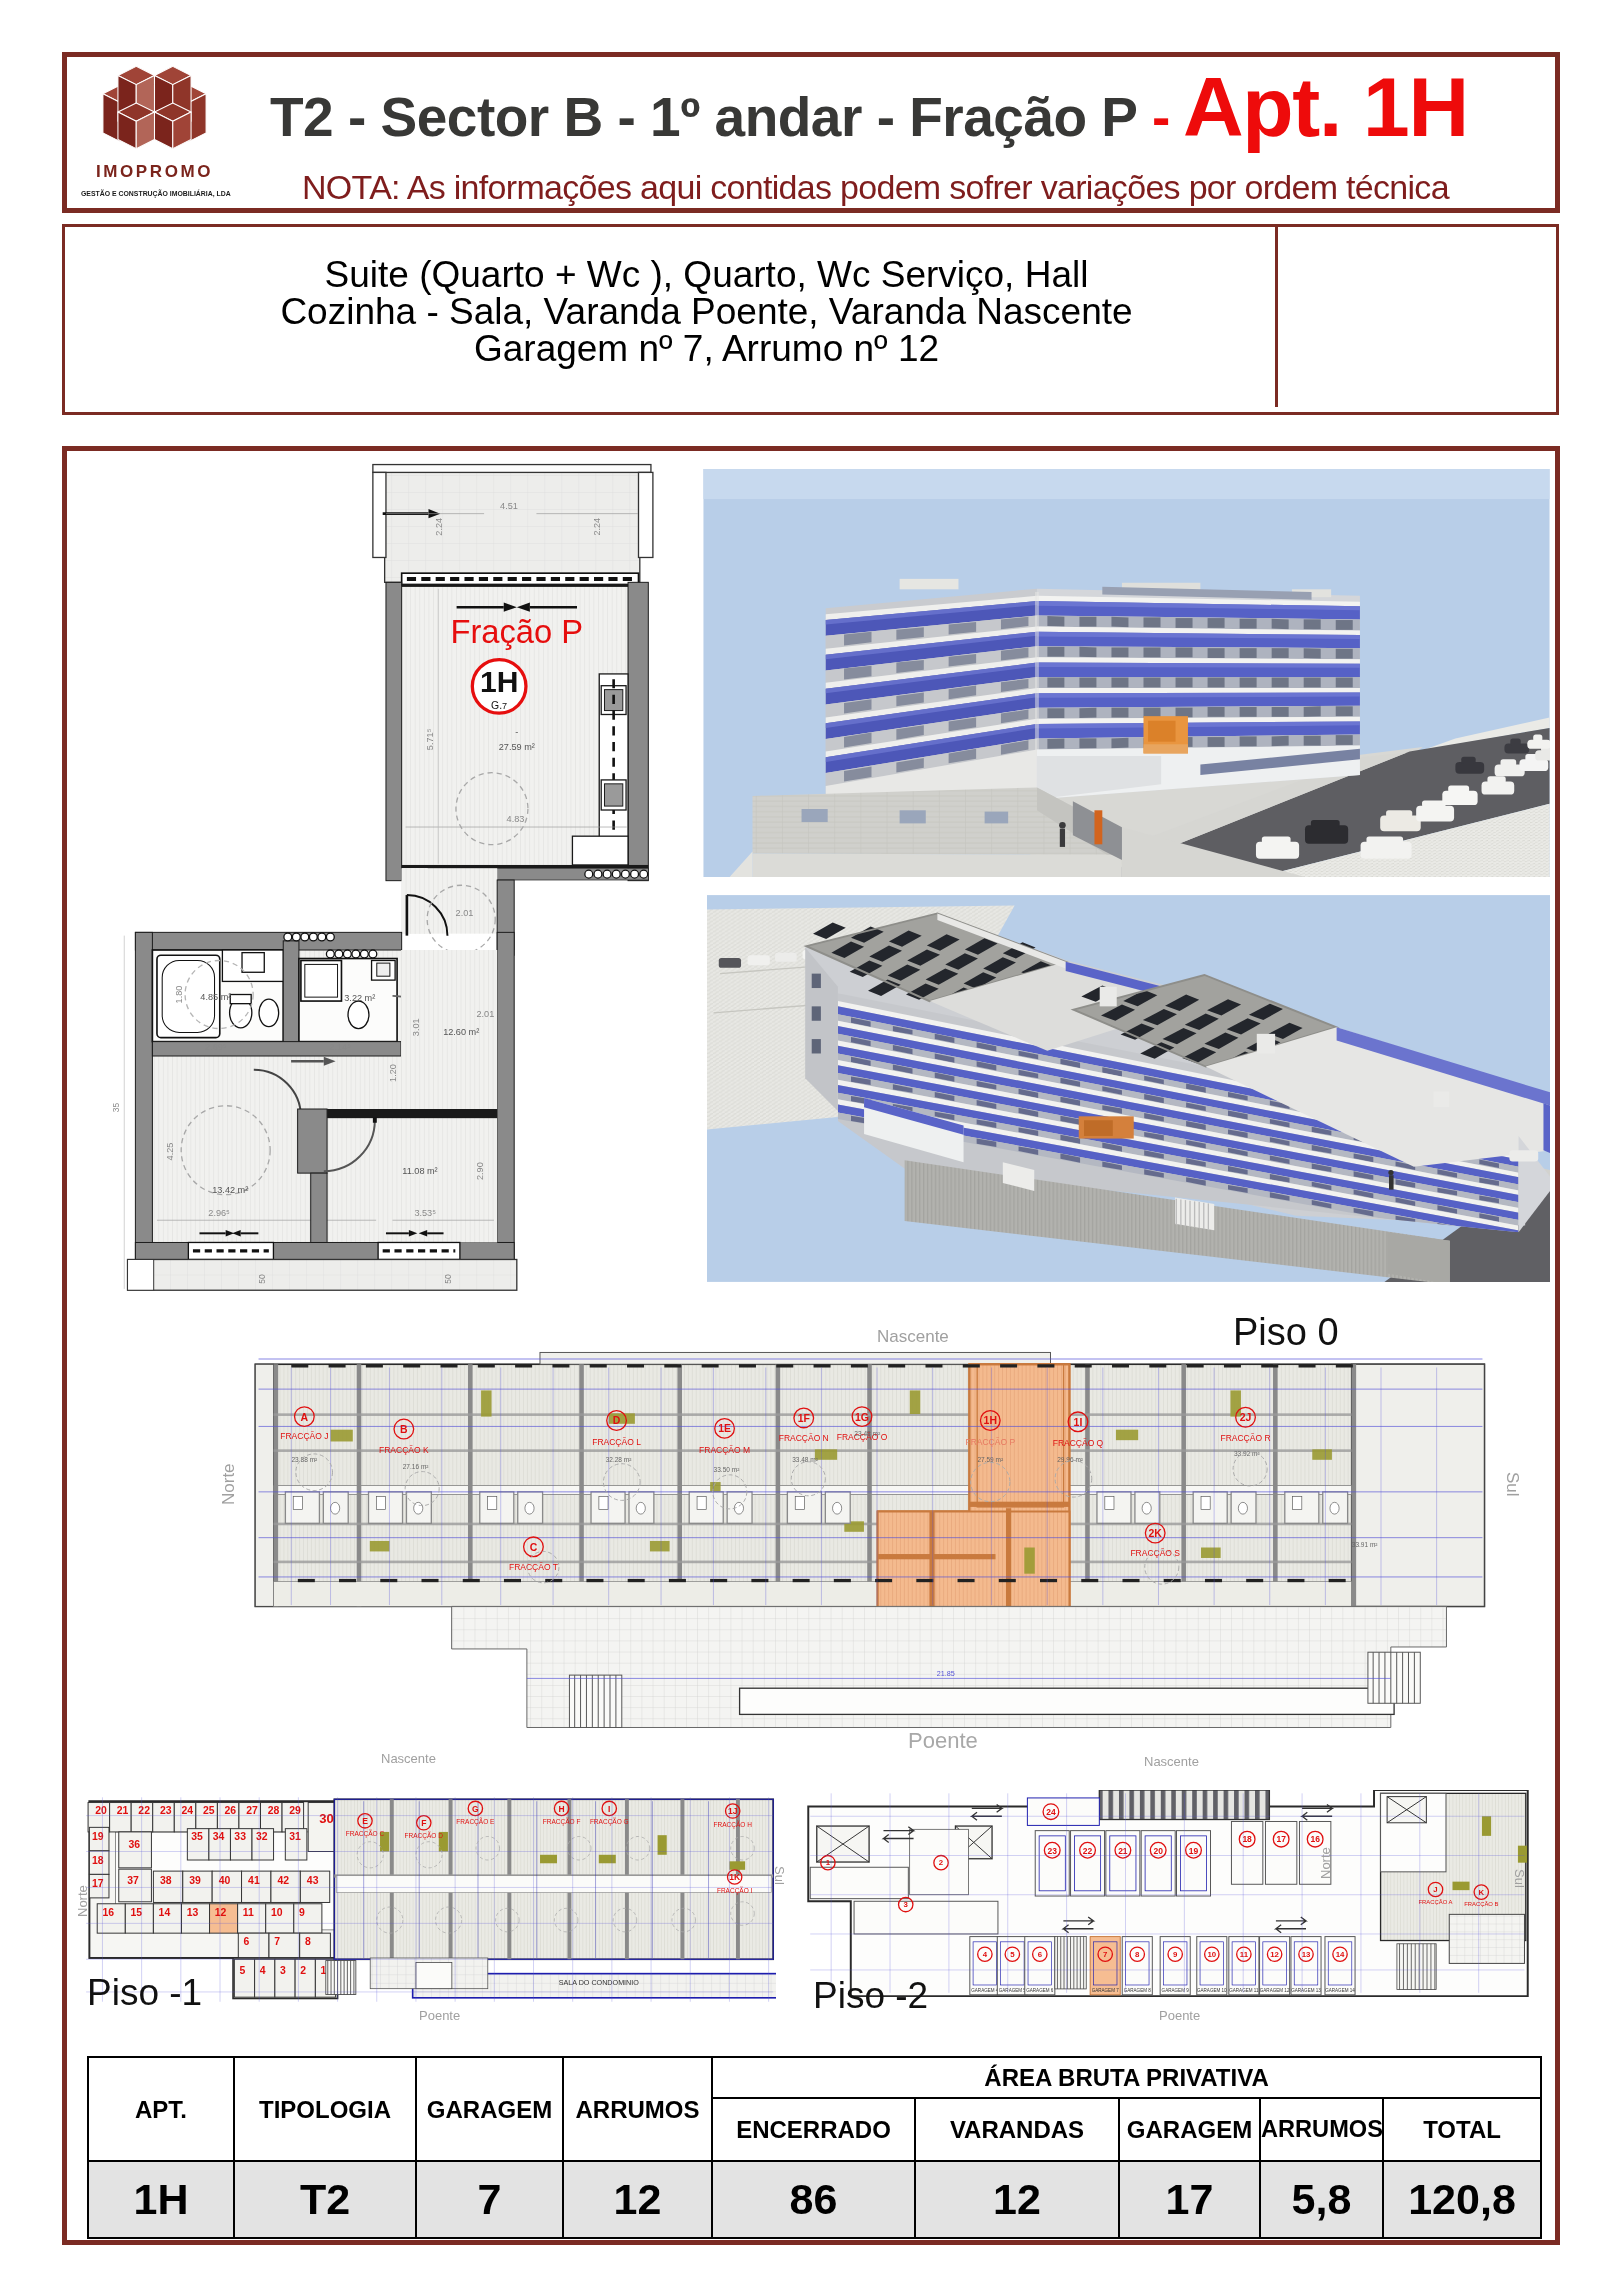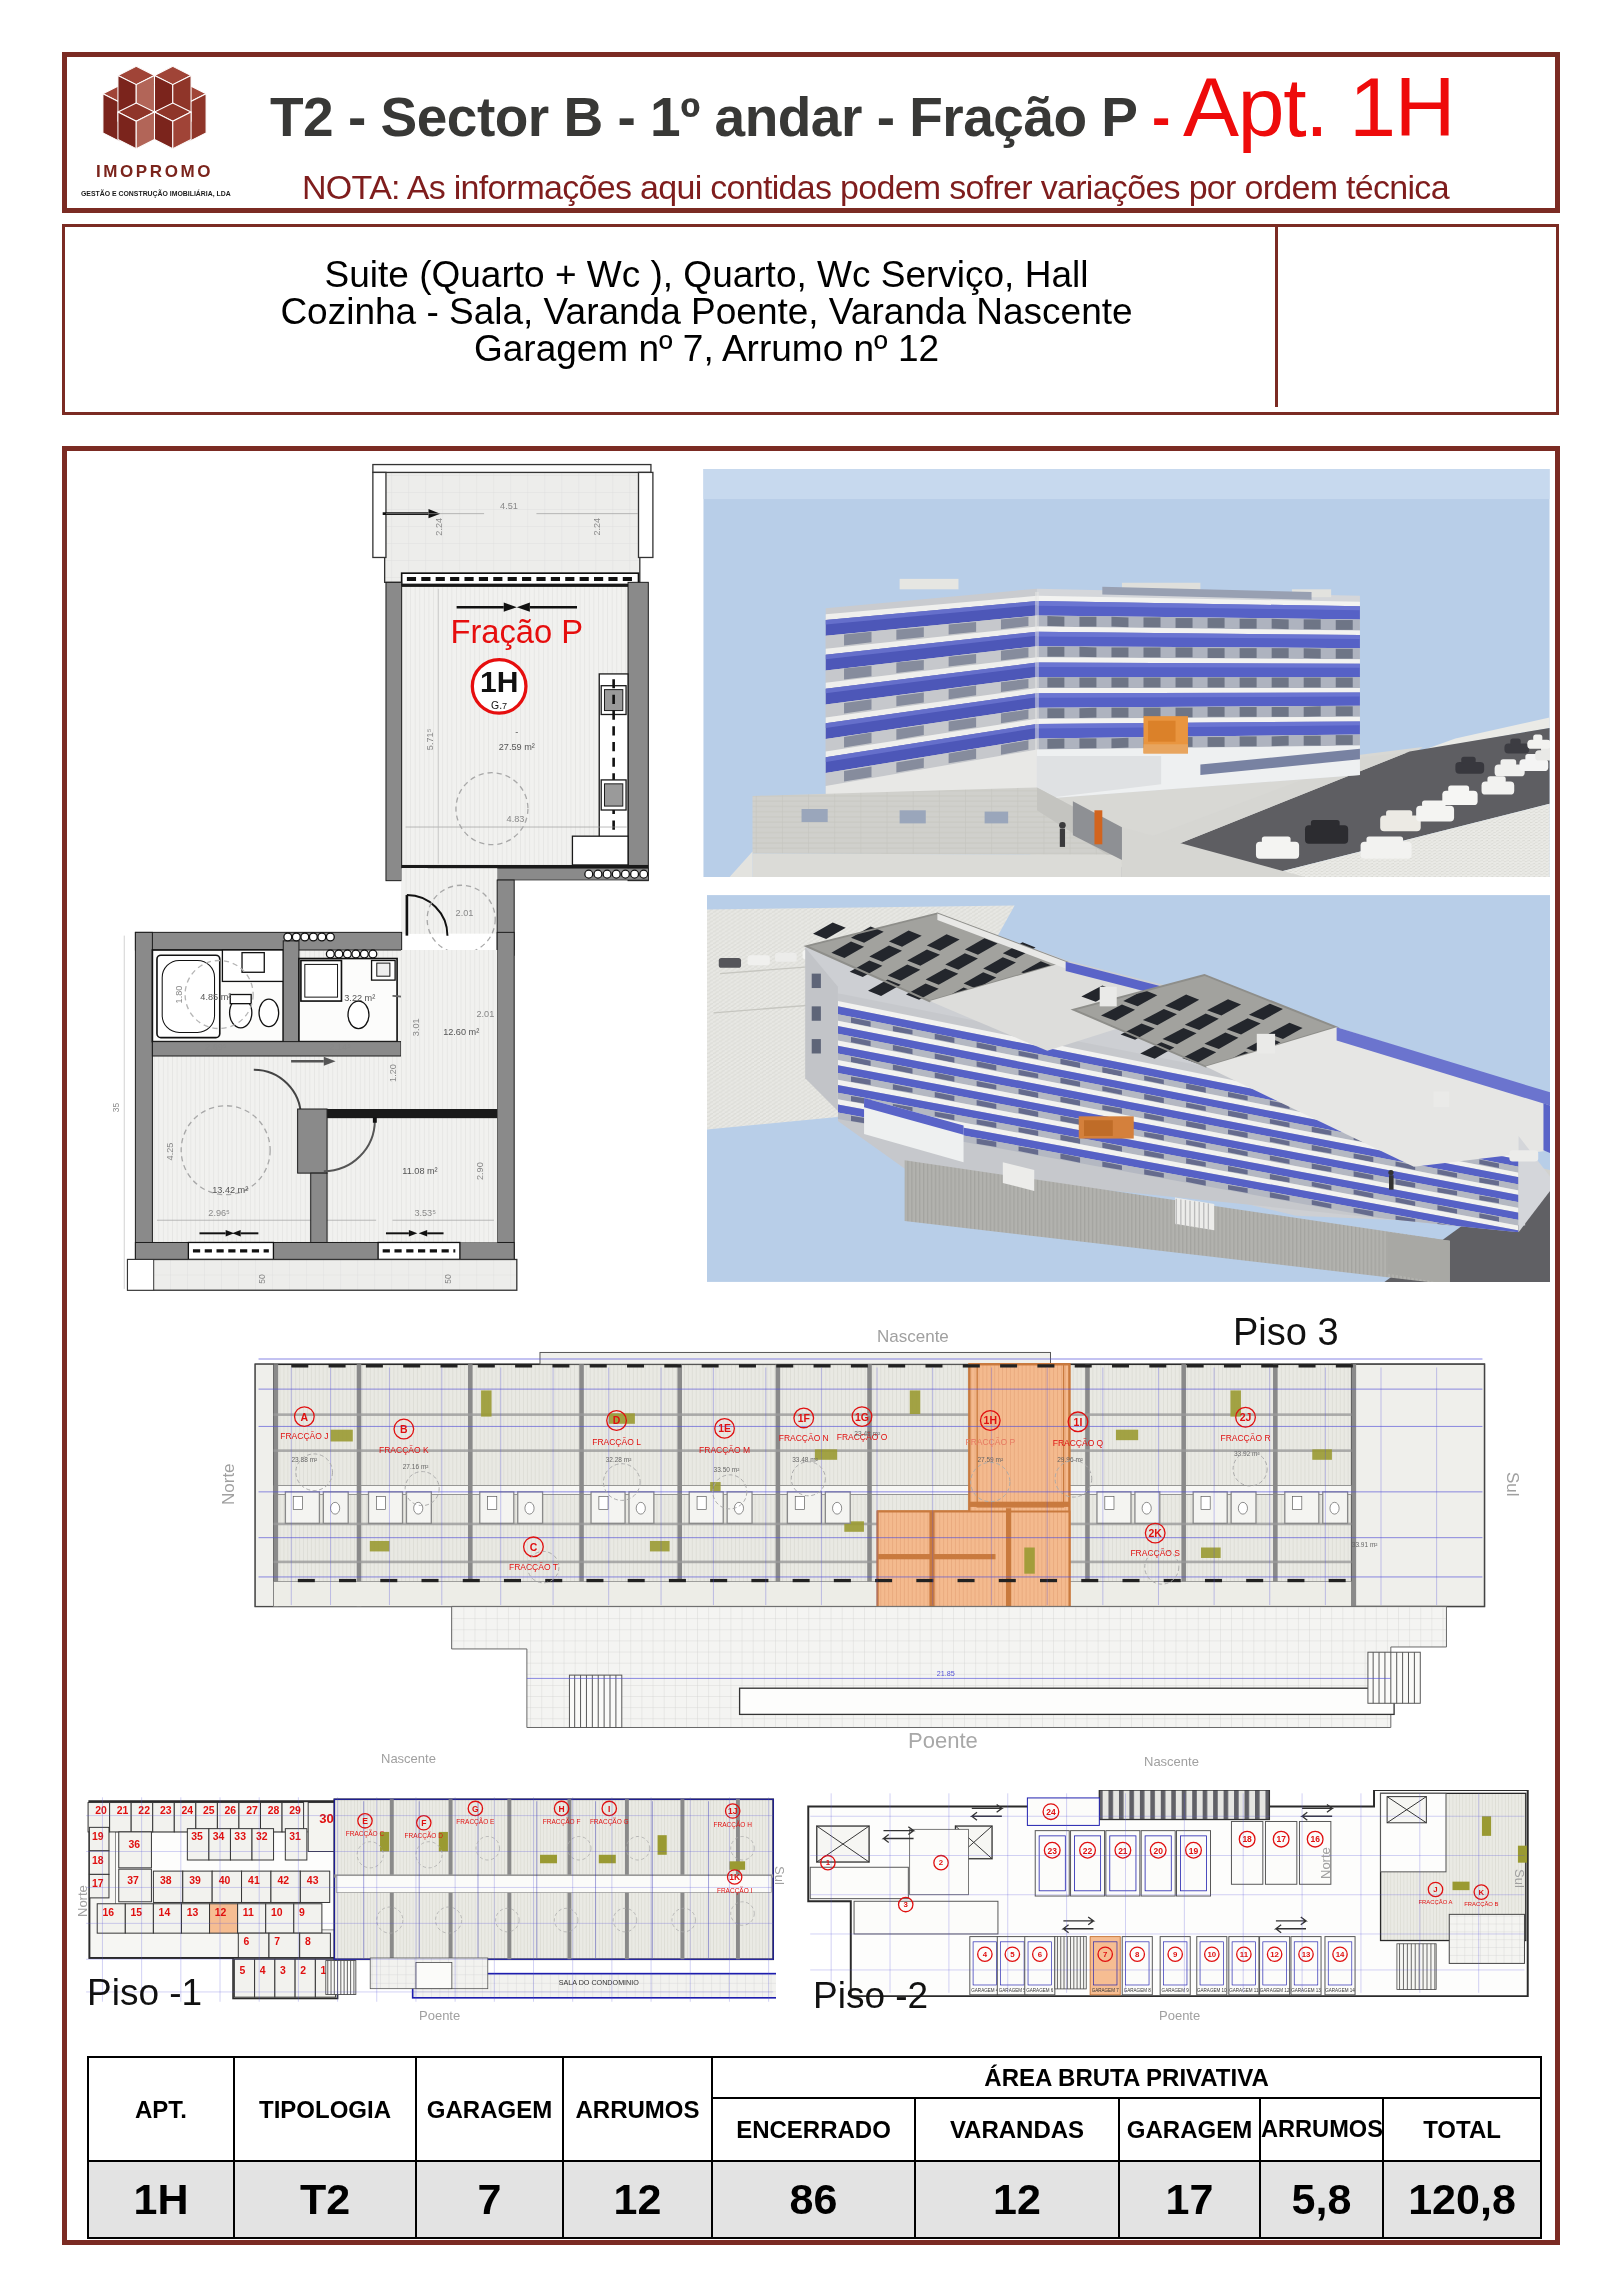--- a/index.html
+++ b/index.html
@@ -56,21 +56,21 @@
 </div>
 
 <div class="abs" style="left:81px;top:162px;width:147px;text-align:center;color:#7b241c;font-weight:bold;font-size:17px;letter-spacing:2.6px;">IMOPROMO</div>
 
 <div class="abs" style="left:81px;top:190px;width:147px;text-align:center;color:#1a1a1a;font-weight:bold;font-size:6.9px;white-space:nowrap;">GESTÃO E CONSTRUÇÃO IMOBILIÁRIA, LDA</div>
 
 <div class="abs" style="left:270px;top:85px;font-size:55px;font-weight:bold;color:#383836;letter-spacing:-0.5px;white-space:nowrap;">T2 - Sector B - 1º andar - Fração P</div>
 
 <div class="abs" style="left:1152px;top:85px;font-size:55px;font-weight:bold;color:#ee0b0b;">-</div>
 
-<div class="abs" style="left:1183px;top:59px;font-size:84px;font-weight:normal;color:#ee0b0b;letter-spacing:-1.3px;white-space:nowrap;">Apt. 1H</div>
+<div class="abs" style="left:1183px;top:59px;font-size:84px;font-weight:bold;color:#ee0b0b;letter-spacing:-1.3px;white-space:nowrap;">Apt. 1H</div>
 
 <div class="abs" style="left:302px;top:168px;font-size:34px;color:#7f1d1d;letter-spacing:-0.7px;white-space:nowrap;">NOTA: As informações aqui contidas podem sofrer variações por ordem técnica</div>
 
 <div class="abs" style="left:62px;top:224px;width:1491px;height:185px;border:3.9px solid #7b2b23;background:#fff;"></div>
 
 <div class="abs" style="left:1275px;top:226px;width:2.6px;height:181px;background:#7b2b23;"></div>
 
 <div class="abs" style="left:65px;top:256px;width:1283px;text-align:center;font-size:37px;line-height:37px;color:#000;">Suite (Quarto + Wc ), Quarto, Wc Serviço, Hall<br>Cozinha - Sala, Varanda Poente, Varanda Nascente<br>Garagem nº 7, Arrumo nº 12</div>
 
 <div class="abs" style="left:62px;top:446px;width:1488px;height:1789px;border:5.2px solid #7b2b23;background:#fff;"></div>
@@ -1514,21 +1514,21 @@
 <line x1="940" y1="5" x2="940" y2="310" stroke="#5552d8" stroke-width="0.9" opacity="0.45"></line>
 <line x1="1030" y1="5" x2="1030" y2="310" stroke="#5552d8" stroke-width="0.9" opacity="0.45"></line>
 <line x1="8" y1="40" x2="1100" y2="40" stroke="#5552d8" stroke-width="0.9" opacity="0.45"></line>
 <line x1="8" y1="100" x2="1100" y2="100" stroke="#5552d8" stroke-width="0.9" opacity="0.45"></line>
 <line x1="8" y1="160" x2="1100" y2="160" stroke="#5552d8" stroke-width="0.9" opacity="0.45"></line>
 <line x1="8" y1="220" x2="1100" y2="220" stroke="#5552d8" stroke-width="0.9" opacity="0.45"></line>
 <line x1="8" y1="275" x2="1100" y2="275" stroke="#5552d8" stroke-width="0.9" opacity="0.45"></line>
 </svg>
 </div>
 
-<div class="abs" style="left:1233px;top:1311px;font-size:38px;color:#111;">Piso 3</div>
+<div class="abs" style="left:1233px;top:1311px;font-size:38px;color:#111;">Piso 0</div>
 
 <div class="abs" style="left:877px;top:1327px;font-size:17px;color:#a0a0a0;">Nascente</div>
 
 <div class="abs" style="left:908px;top:1728px;font-size:22px;color:#a8a8a8;">Poente</div>
 
 <div class="abs" style="left:219px;top:1505px;font-size:17px;color:#a0a0a0;transform:rotate(-90deg);transform-origin:left top;">Norte</div>
 
 <div class="abs" style="left:1522px;top:1472px;font-size:17px;color:#a0a0a0;transform:rotate(90deg);transform-origin:left top;">Sul</div>
 
 <div class="abs" style="left:381px;top:1751px;font-size:13px;color:#a0a0a0;">Nascente</div>

